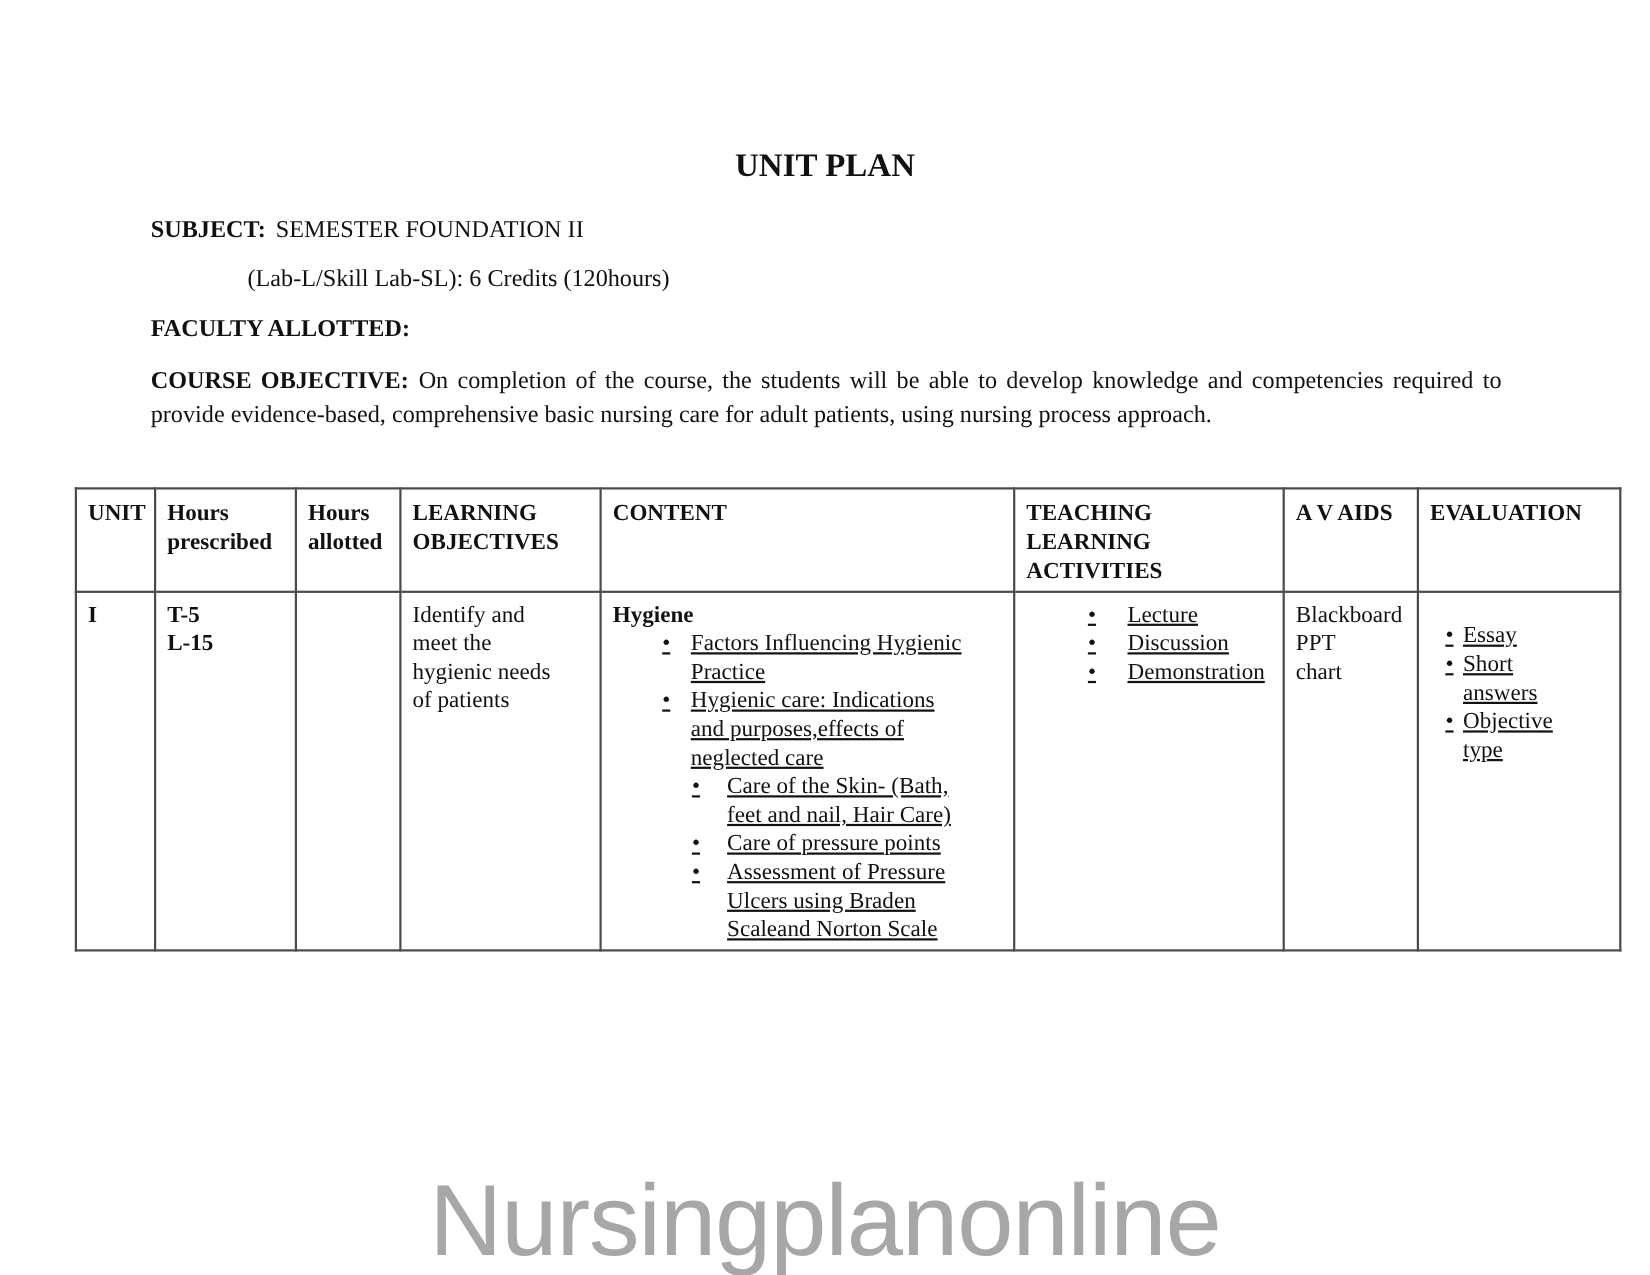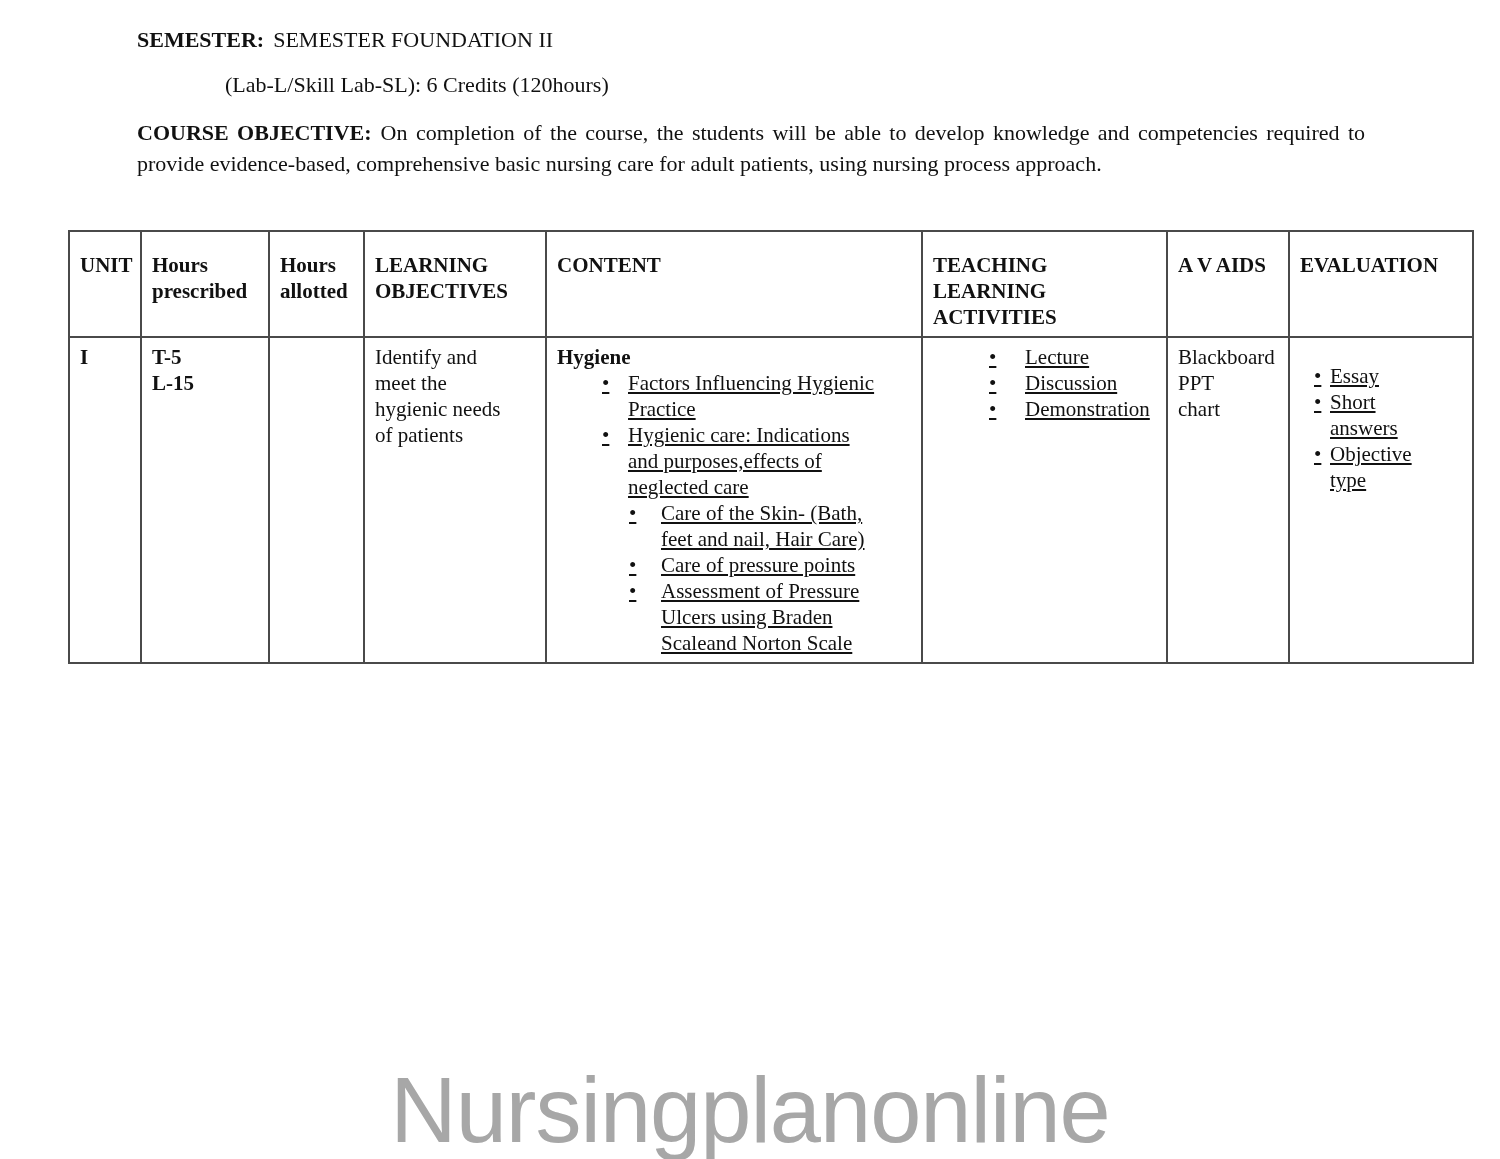--- a/index.html
+++ b/index.html
@@ -48,21 +48,21 @@
     text-align: left;
     padding: 6px 6px 6px 10px;
     font-size: 21px;
     line-height: 26px;
     overflow: hidden;
   }
   .unit-table th {
     font-weight: bold;
     white-space: pre-line;
     height: 67px;
-    padding-top: 20px;
+    padding-top: 8px;
   }
   .unit-table td { height: 311px; }
   .pre { white-space: pre-line; }
   .bt { white-space: pre-line; }
 
   .bi { display: grid; text-decoration: underline; }
   .dot::before { content: "\2022"; }
   .l1 .bi  { grid-template-columns: 26px 1fr; margin-left: 45px; }
   .l2 .bi  { grid-template-columns: 32px 1fr; margin-left: 72px; }
   .teach .bi { grid-template-columns: 36px 1fr; margin-left: 56px; }
@@ -80,24 +80,26 @@
     letter-spacing: -1px;
     color: #a7a7a7;
     white-space: nowrap;
   }
 </style>
 </head>
 <body>
 
 <div class="page">
 
+  <h1 class="doc-title">UNIT PLAN</h1>
 
   <div class="meta">
-    <p><span class="b label">SEMESTER:</span><span>SEMESTER FOUNDATION II</span></p>
+    <p><span class="b label">SUBJECT:</span><span>SEMESTER FOUNDATION II</span></p>
     <p class="hours2">(Lab-L/Skill Lab-SL): 6 Credits (120hours)</p>
+    <p><span class="b">FACULTY ALLOTTED:</span></p>
     <p class="objective"><span class="b label">COURSE OBJECTIVE:</span><span>On completion of the course, the students will be able to develop knowledge and competencies required to provide evidence-based, comprehensive basic nursing care for adult patients, using nursing process approach.</span></p>
   </div>
 
   <table class="unit-table">
     <colgroup>
       <col style="width:72px">
         <col style="width:128px">
         <col style="width:95px">
         <col style="width:182px">
       <col style="width:376px">

